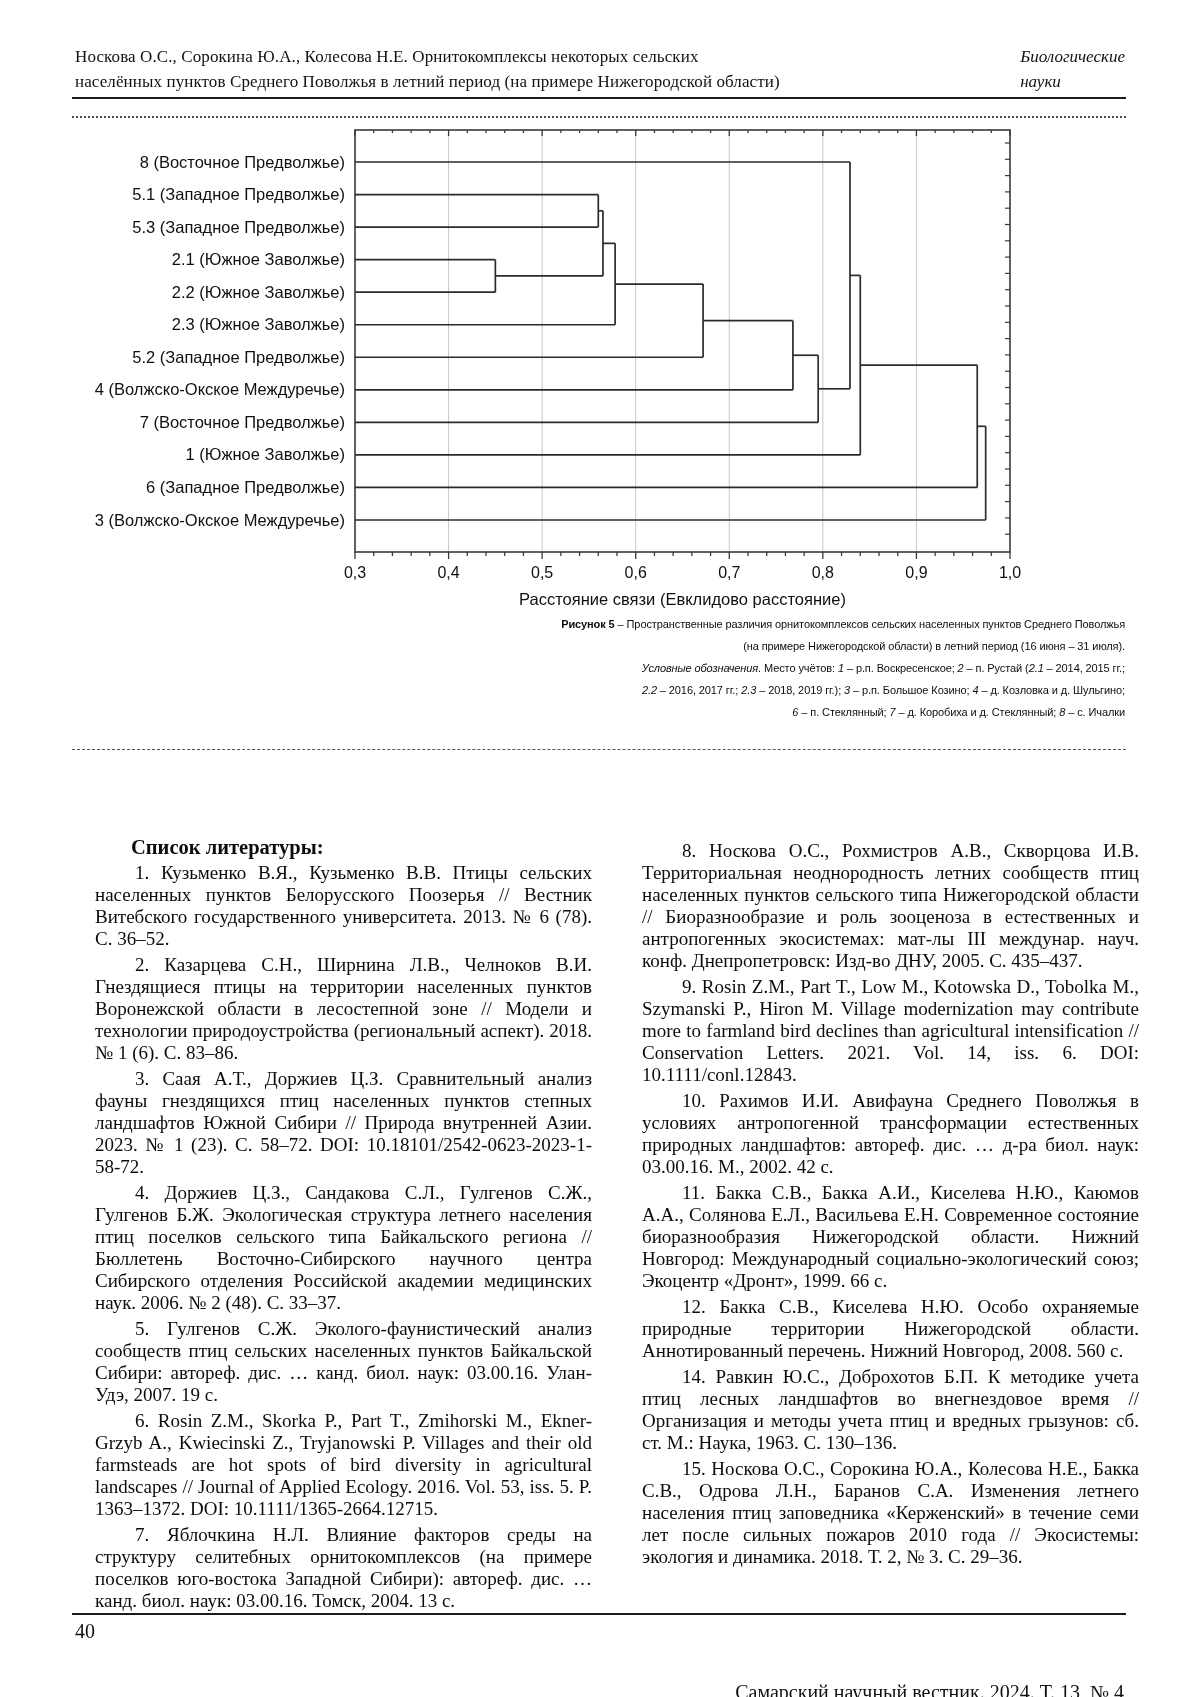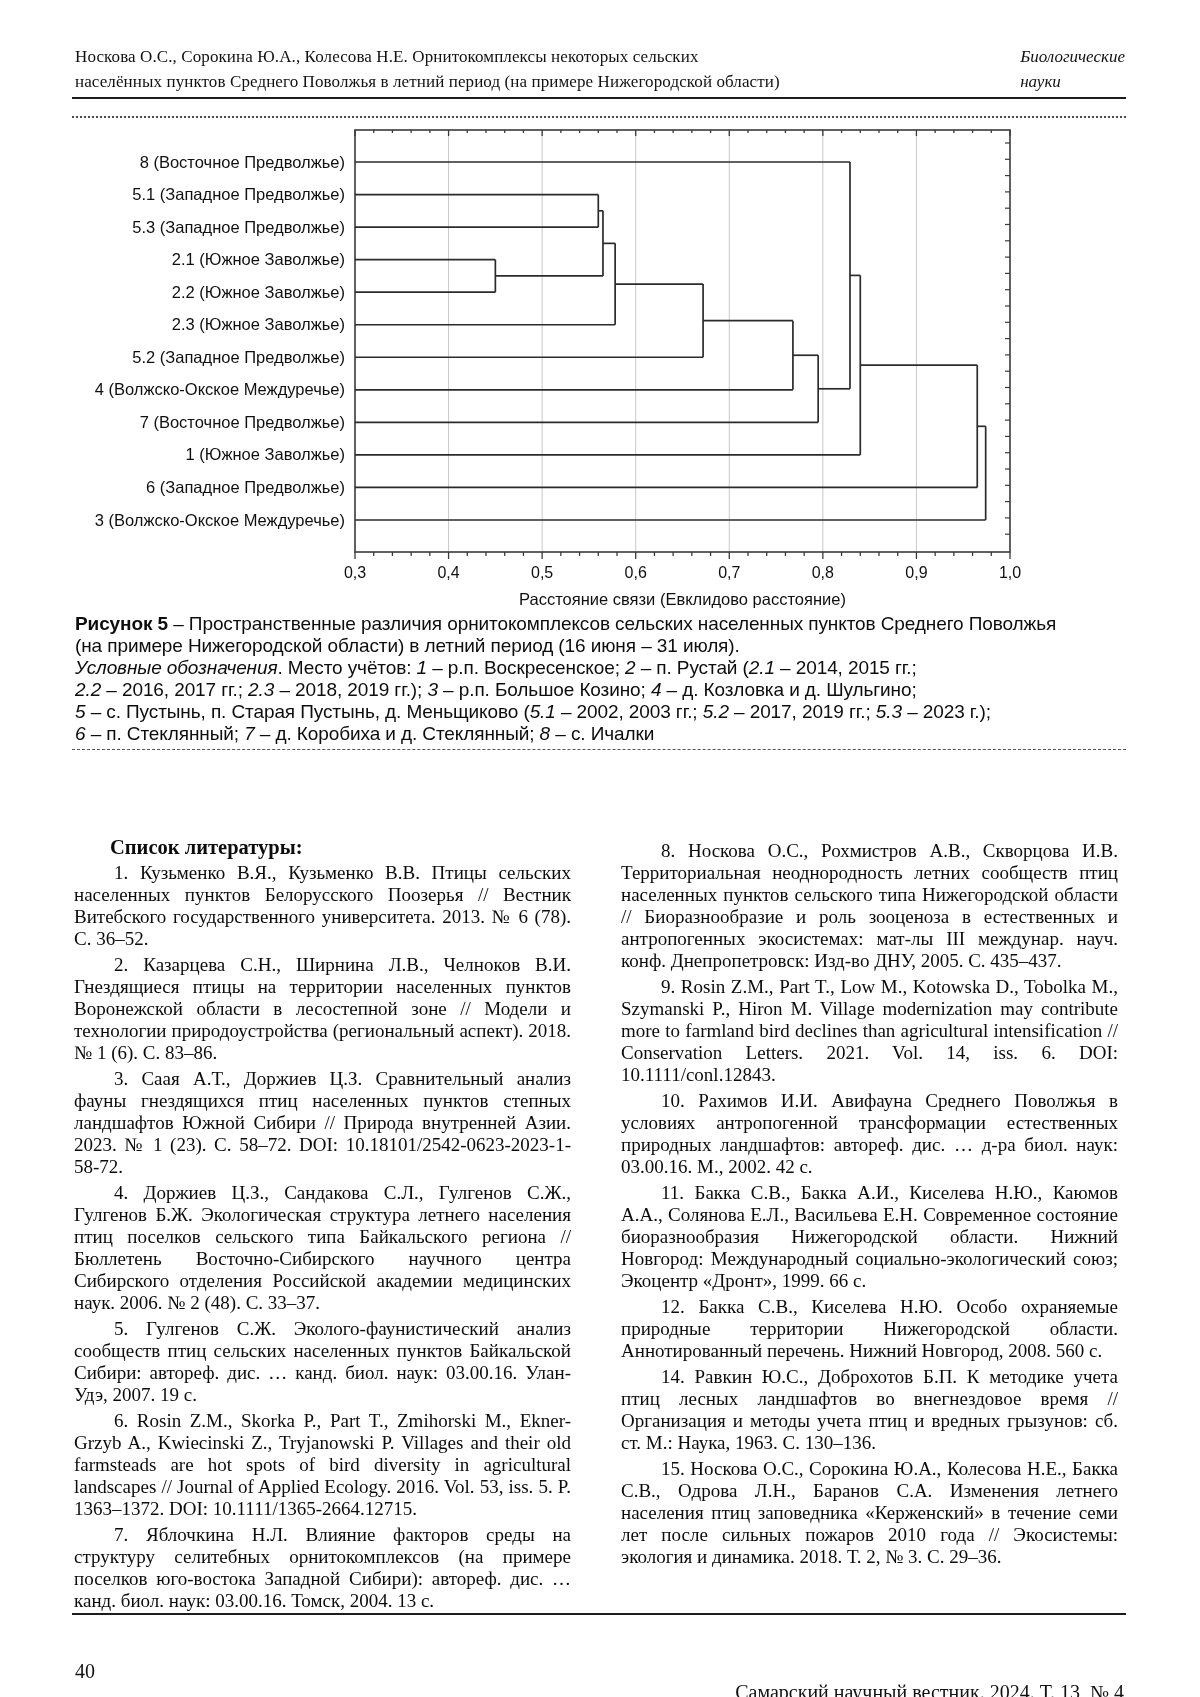--- a/index.html
+++ b/index.html
@@ -6,32 +6,32 @@
   body{width:1200px;height:1697px;background:#ffffff;position:relative;
        font-family:"Liberation Serif",serif;color:#111;}
   .page{position:absolute;inset:0;overflow:hidden;padding-left:25px;}
   .page-header{position:absolute;left:75px;top:44px;width:1050px;
        display:flex;justify-content:space-between;}
   .header-left{font-size:17px;line-height:25px;letter-spacing:.1px;}
   .header-right{font-style:italic;font-size:17px;line-height:25px;}
   .top-rule{position:absolute;left:72px;right:74px;top:97px;border-top:2.5px solid #1c1c1c;}
   .top-dotted{position:absolute;left:72px;right:74px;top:116px;border-top:2px dotted #4a4a4a;}
   .fig-svg{position:absolute;left:70px;top:116px;}
-  .caption{position:absolute;left:75px;top:613px;width:1050px;text-align:left;
-       font-family:"Liberation Sans",sans-serif;font-size:19px;line-height:22px;
+  .caption{position:absolute;left:75px;top:613px;width:1050px;text-align:right;
+       font-family:"Liberation Sans",sans-serif;font-size:11px;line-height:22px;
        color:#0d0d0d;letter-spacing:-0.1px;}
   .caption .it{font-style:italic;}
   .caption .bd{font-weight:bold;}
   .caption-rule{position:absolute;left:72px;right:74px;top:749px;border-top:1.5px dashed #555;}
-  .refs{position:absolute;left:70px;top:836px;width:1052px;display:flex;gap:42px;}
+  .refs{position:absolute;left:91px;top:836px;width:1052px;display:flex;gap:42px;}
   .ref-col{width:505px;text-align:justify;font-size:19px;line-height:22px;color:#0c0c0c;}
   .refs-heading{font-weight:bold;font-size:20.5px;text-indent:40px;margin:0 0 2px 0;}
   .ref-item{margin:4px;text-indent:40px;}
   .footer-rule{position:absolute;left:72px;right:74px;top:1613px;border-top:2.5px solid #1c1c1c;}
-  .footer-page{position:absolute;left:75px;top:1620px;font-size:20px;margin-top:40px;}
+  .footer-page{position:absolute;left:75px;top:1620px;font-size:20px;}
   .footer-journal{position:absolute;right:76px;top:1681px;font-size:20px;}
 </style>
 </head>
 <body>
 
 <div class="page">
 
   <div class="page-header">
     <div class="header-left">
       <div>Носкова О.С., Сорокина Ю.А., Колесова Н.Е. Орнитокомплексы некоторых сельских</div>
@@ -205,21 +205,20 @@
       <line x1="907.25" y1="310.3046875" x2="915.6714285714286" y2="310.3046875" stroke="#2b2b2b" stroke-width="1.7"></line>
       <line x1="285" y1="404" x2="915.6714285714286" y2="404" stroke="#2b2b2b" stroke-width="1.7"></line>
       <line x1="915.6714285714286" y1="310.3046875" x2="915.6714285714286" y2="404" stroke="#2b2b2b" stroke-width="1.7"></line>
     </svg>
 
   <div class="caption">
       <div><span class="bd">Рисунок 5</span><span> – Пространственные различия орнитокомплексов сельских населенных пунктов Среднего Поволжья</span></div>
       <div><span>(на примере Нижегородской области) в летний период (16 июня – 31 июля).</span></div>
       <div><span class="it">Условные обозначения</span><span>. Место учётов: </span><span class="it">1</span><span> – р.п. Воскресенское; </span><span class="it">2</span><span> – п. Рустай (</span><span class="it">2.1</span><span> – 2014, 2015 гг.;</span></div>
       <div><span class="it">2.2</span><span> – 2016, 2017 гг.; </span><span class="it">2.3</span><span> – 2018, 2019 гг.); </span><span class="it">3</span><span> – р.п. Большое Козино; </span><span class="it">4</span><span> – д. Козловка и д. Шульгино;</span></div>
-      <div><span class="it">5</span><span> – с. Пустынь, п. Старая Пустынь, д. Меньщиково (</span><span class="it">5.1</span><span> – 2002, 2003 гг.; </span><span class="it">5.2</span><span> – 2017, 2019 гг.; </span><span class="it">5.3</span><span> – 2023 г.);</span></div>
       <div><span class="it">6</span><span> – п. Стеклянный; </span><span class="it">7</span><span> – д. Коробиха и д. Стеклянный; </span><span class="it">8</span><span> – с. Ичалки</span></div>
     </div>
   <div class="caption-rule"></div>
 
   <div class="refs">
     <div class="ref-col">
       <p class="refs-heading">Список литературы:</p>
       <div>
           <p class="ref-item">1. Кузьменко В.Я., Кузьменко В.В. Птицы сельских населенных пунктов Белорусского Поозерья // Вестник Витебского государственного университета. 2013. № 6 (78). С. 36–52.</p>
           <p class="ref-item">2. Казарцева С.Н., Ширнина Л.В., Челноков В.И. Гнездящиеся птицы на территории населенных пунктов Воронежской области в лесостепной зоне // Модели и технологии природоустройства (региональный аспект). 2018. № 1 (6). С. 83–86.</p>

